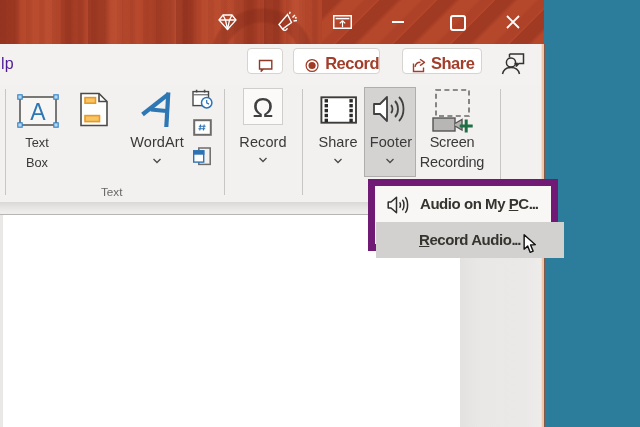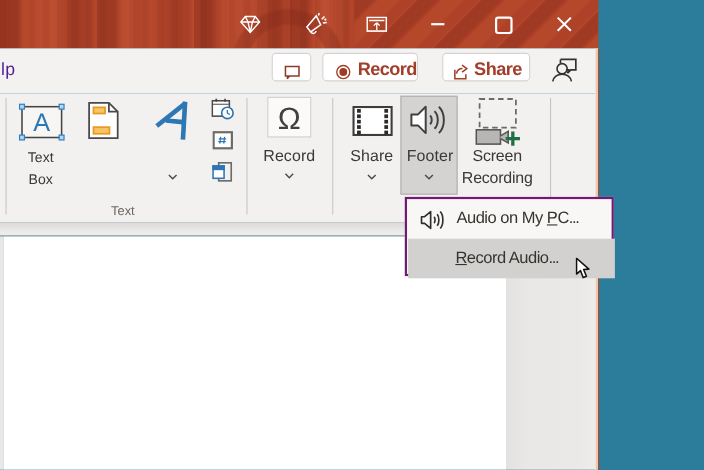--- a/index.html
+++ b/index.html
@@ -47,21 +47,21 @@
      border-bottom:1px solid #b8b6b4;box-sizing:border-box;}
   
   #leftedge{left:0;top:215px;width:3px;height:212px;background:#eae8e6;}
   #slide{left:3px;top:215px;width:457px;height:212px;background:#fff;}
   #rightpanel{left:460px;top:215px;width:83px;height:212px;
      background:linear-gradient(90deg,#e4e2e1 0,#e9e8e7 25%,#eae9e8 80%,#eeedec 100%);}
   #winborder{left:541px;top:44px;width:4px;height:383px;
     background:linear-gradient(90deg,#ece2d8 0 1px,#f2c6a8 1px 3px,#7e5a4e 3px 4px);}
   
   #menu{left:368px;top:179px;width:190px;height:72px;background:#f8f7f6;
-        border:2px solid #701a75;box-sizing:border-box;}
+        border:7px solid #701a75;box-sizing:border-box;font-weight:bold;}
   #mitem2bg{left:1px;top:36px;width:188px;height:36px;background:#d3d1cf;}
   .mitxt{font-size:15px;color:#35342f;letter-spacing:-0.45px;}
 </style>
 </head>
 <body>
 
 <div id="titlebar" class="abs">
   <div id="tex1" class="abs"></div>
   <div id="tex2" class="abs"></div>
   <div class="abs" style="left:212px;top:0;width:100px;height:44px;
@@ -163,20 +163,21 @@
     <rect x="6" y="23.6" width="14.5" height="6" fill="#f8c464" stroke="#e99a25" stroke-width="1.6"></rect>
   </svg>
 
   <svg class="abs" style="left:140px;top:3px;" width="36" height="42" viewBox="0 0 36 42">
     <g stroke="#2e77b5" stroke-width="4.2" fill="none" stroke-linecap="butt">
       <path d="M2.5 26.5 L28.7 5.8"></path>
       <path d="M28.3 4.5 L26.3 39"></path>
       <path d="M10.8 21.5 L26.3 23"></path>
     </g>
   </svg>
+  <div class="blabel" style="left:112px;top:48px;">WordArt</div>
   <svg class="chev" style="left:152px;top:71px;" viewBox="0 0 10 10">
     <path d="M1.5 3 L5 6.5 L8.5 3" fill="none" stroke="#4a4a4a" stroke-width="1.3"></path>
   </svg>
 
   <svg class="abs" style="left:192px;top:4px;" width="21" height="21" viewBox="0 0 21 21">
     <rect x="1" y="2.6" width="15.5" height="14" fill="#fff" stroke="#4a4a4a" stroke-width="1.4"></rect>
     <path d="M1.6 5.8 H16" stroke="#4a4a4a" stroke-width="1"></path>
     <path d="M4.6 3.6 V0.8 M12.6 3.6 V0.8" stroke="#4a4a4a" stroke-width="1.6"></path>
     <circle cx="14.7" cy="13.7" r="5.2" fill="#fff" stroke="#2e74b5" stroke-width="1.5"></circle>
     <path d="M14.7 10.9 V13.9 L17 15.1" fill="none" stroke="#2e74b5" stroke-width="1.2"></path>

